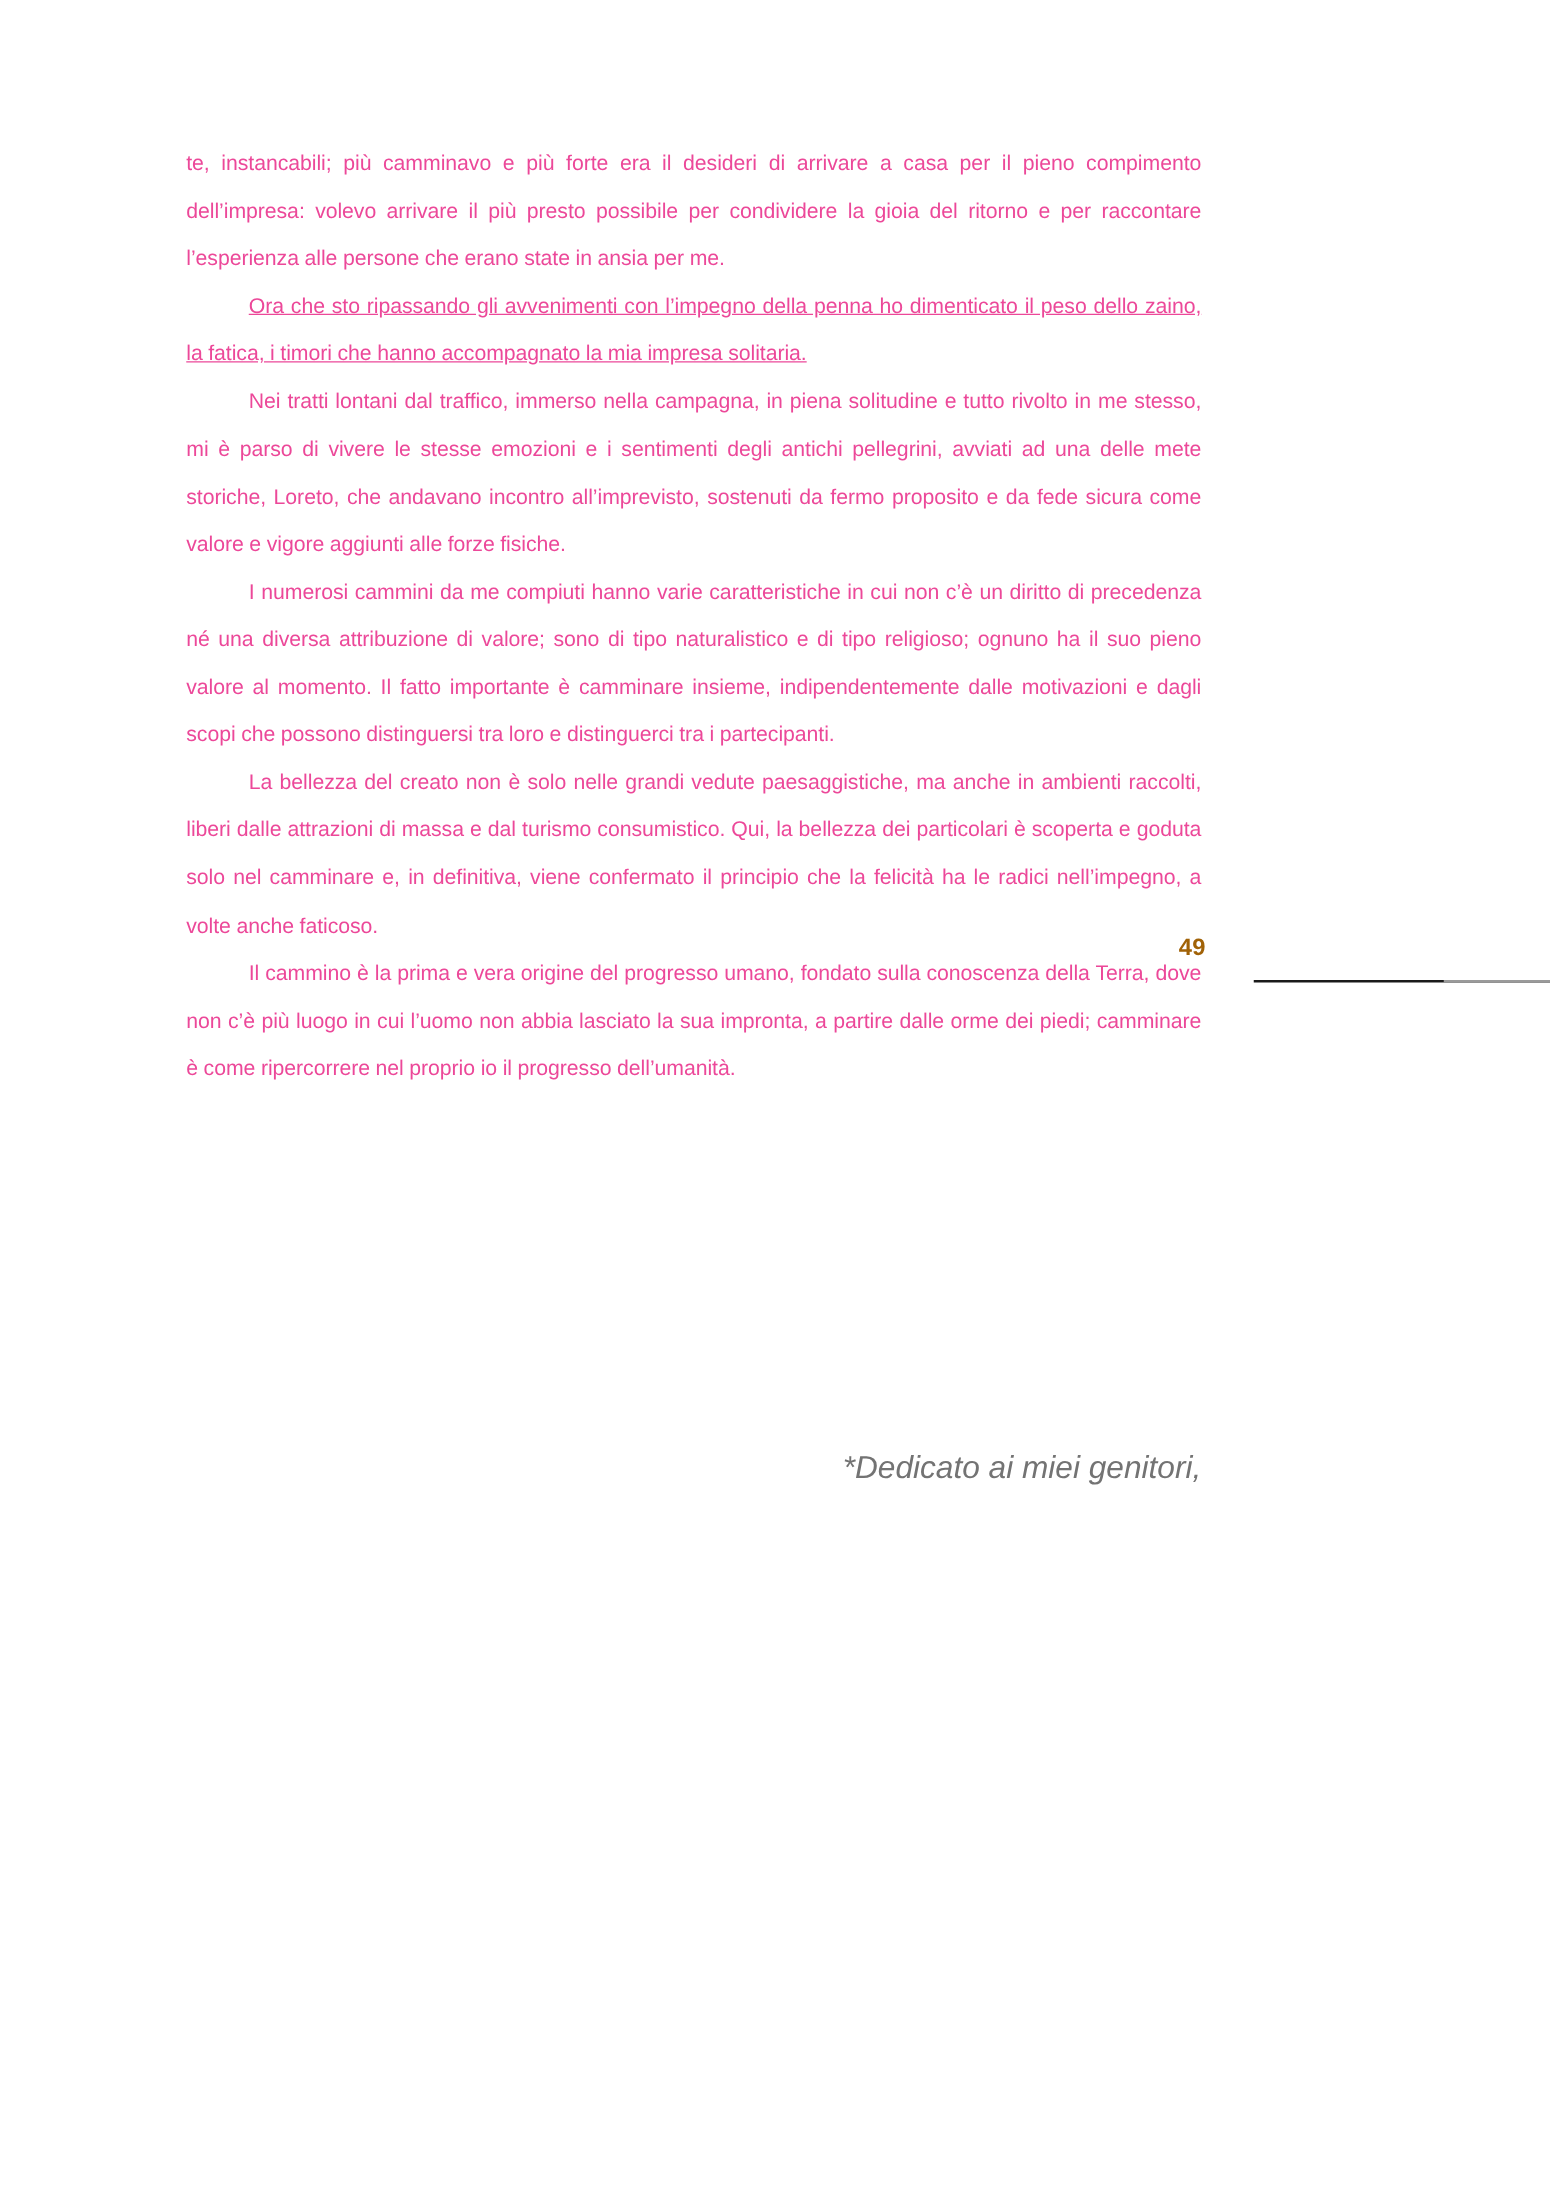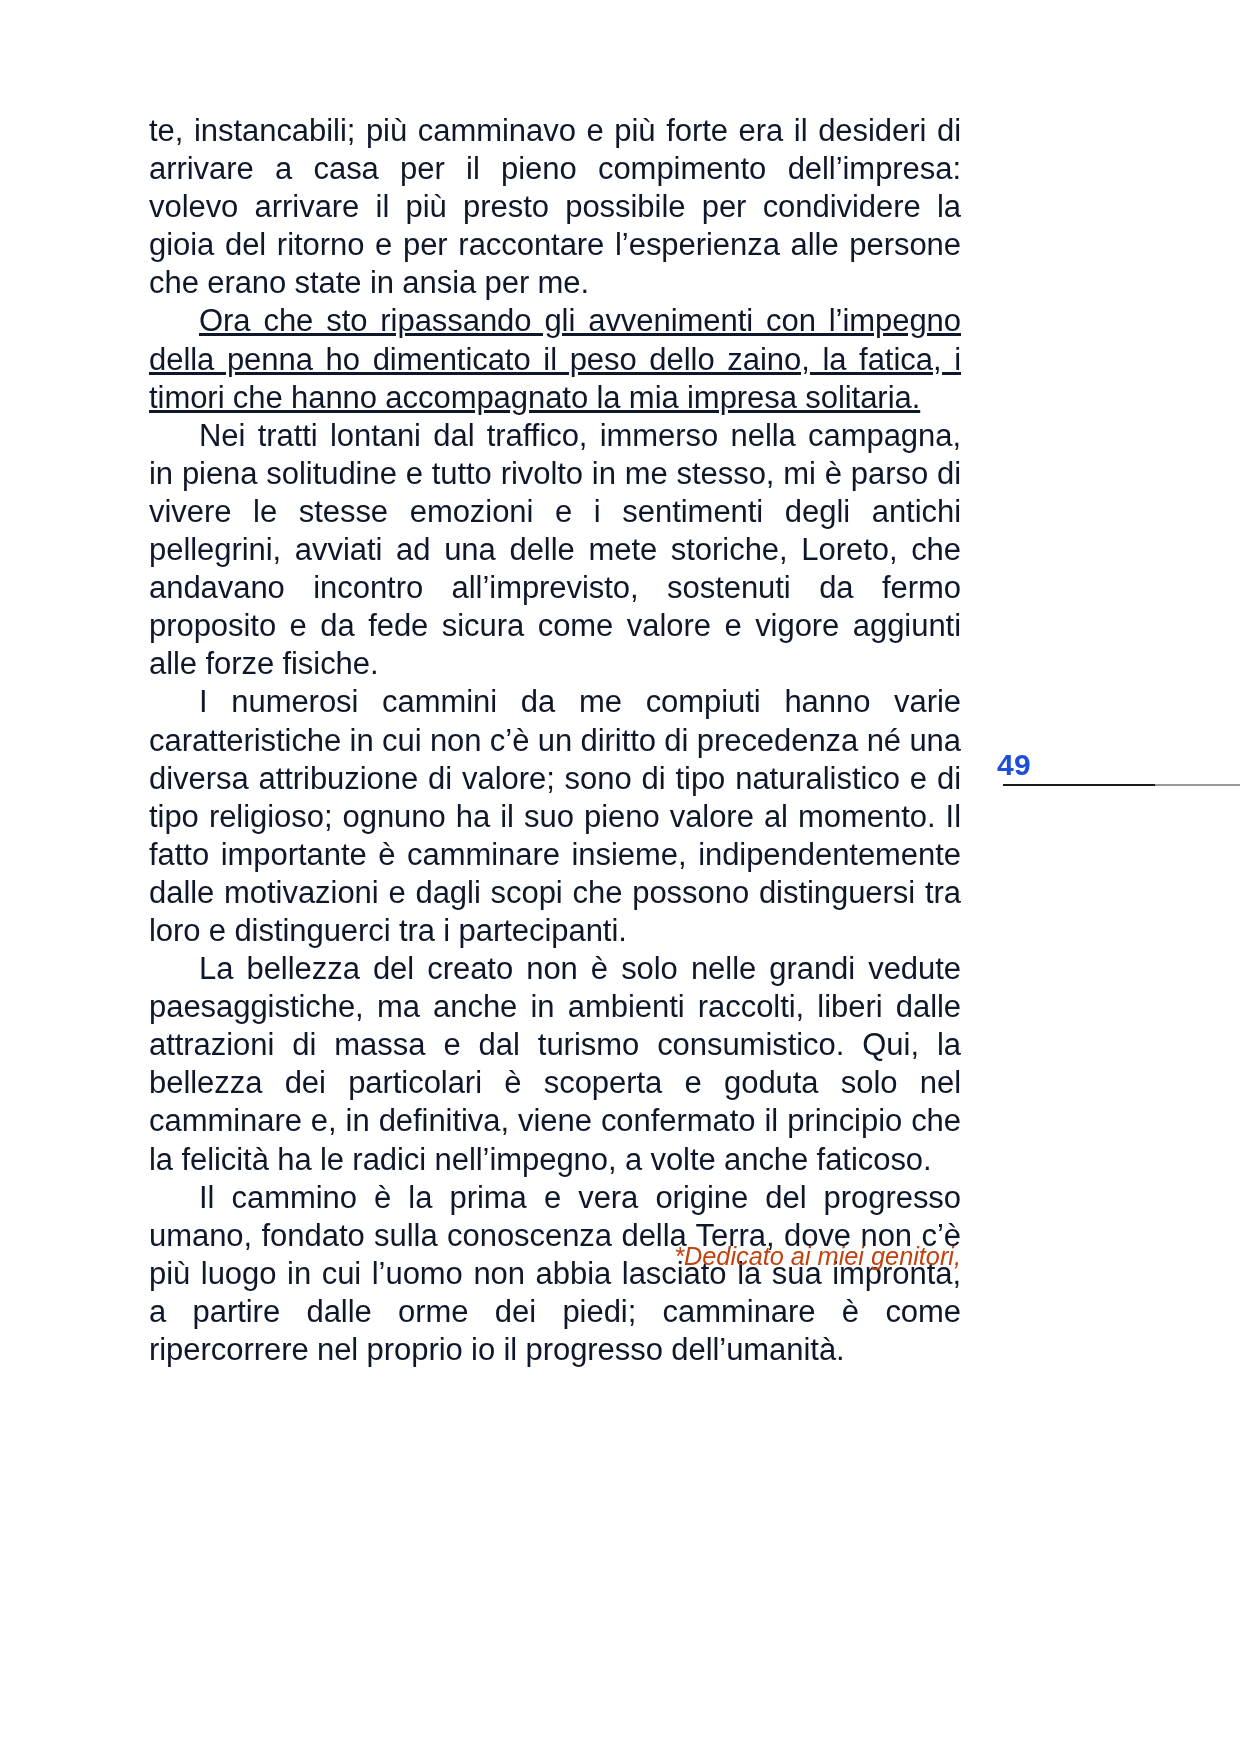--- a/index.html
+++ b/index.html
@@ -19,58 +19,58 @@
     overflow: hidden;
   }
   .text-column {
     position: absolute;
     left: 149px;
     top: 112px;
     width: 812px;
   }
   .para {
     margin: 0;
-    font-size: 31px;
+    font-size: 17px;
     line-height: 38.1px;
     text-align: justify;
     text-justify: inter-word;
-    color: #0f172a;
+    color: #ec4899;
     letter-spacing: -0.05px;
     word-spacing: -0.2px;
     -webkit-font-smoothing: antialiased;
   }
   .para.indent {
     text-indent: 50px;
   }
   
   .para.full-justify {
     text-align-last: justify;
   }
   .dedication {
     position: absolute;
     left: 149px;
-    top: 1237px;
+    top: 1155px;
     width: 812px;
     text-align: right;
     font-style: italic;
     font-size: 25.3px;
     line-height: 38.5px;
-    color: #c2410c;
+    color: #737373;
   }
   .dedication .dline {
     display: block;
     white-space: nowrap;
   }
   .folio {
     position: absolute;
-    left: 997px;
+    left: 943px;
     top: 748px;
-    font-size: 30px;
+    font-size: 19px;
     font-weight: bold;
-    color: #1d4ed8;
+    color: #a16207;
     letter-spacing: 0.3px;
   }
   .folio-rule {
     position: absolute;
     left: 1003px;
     top: 784px;
     width: 240px;
     height: 2px;
     background: #1a1a1a;
   }

